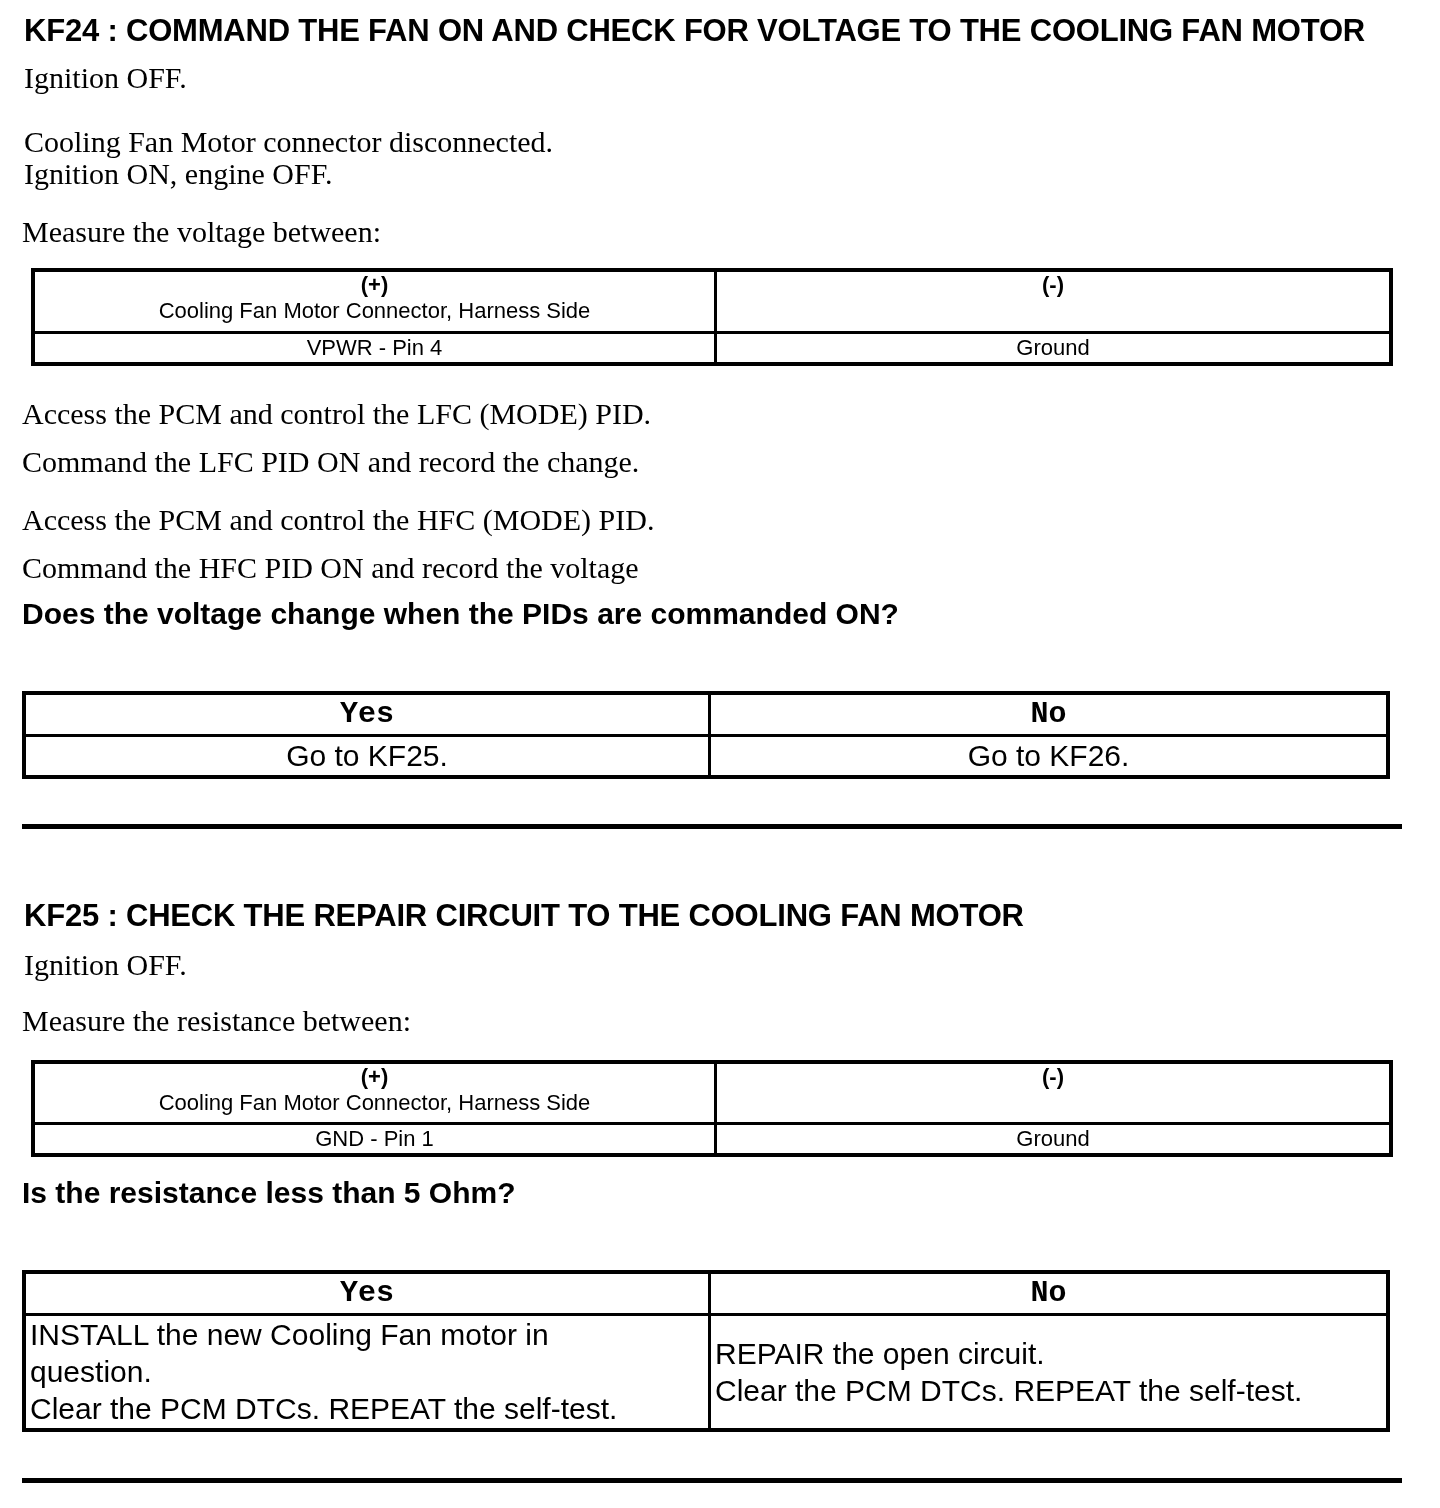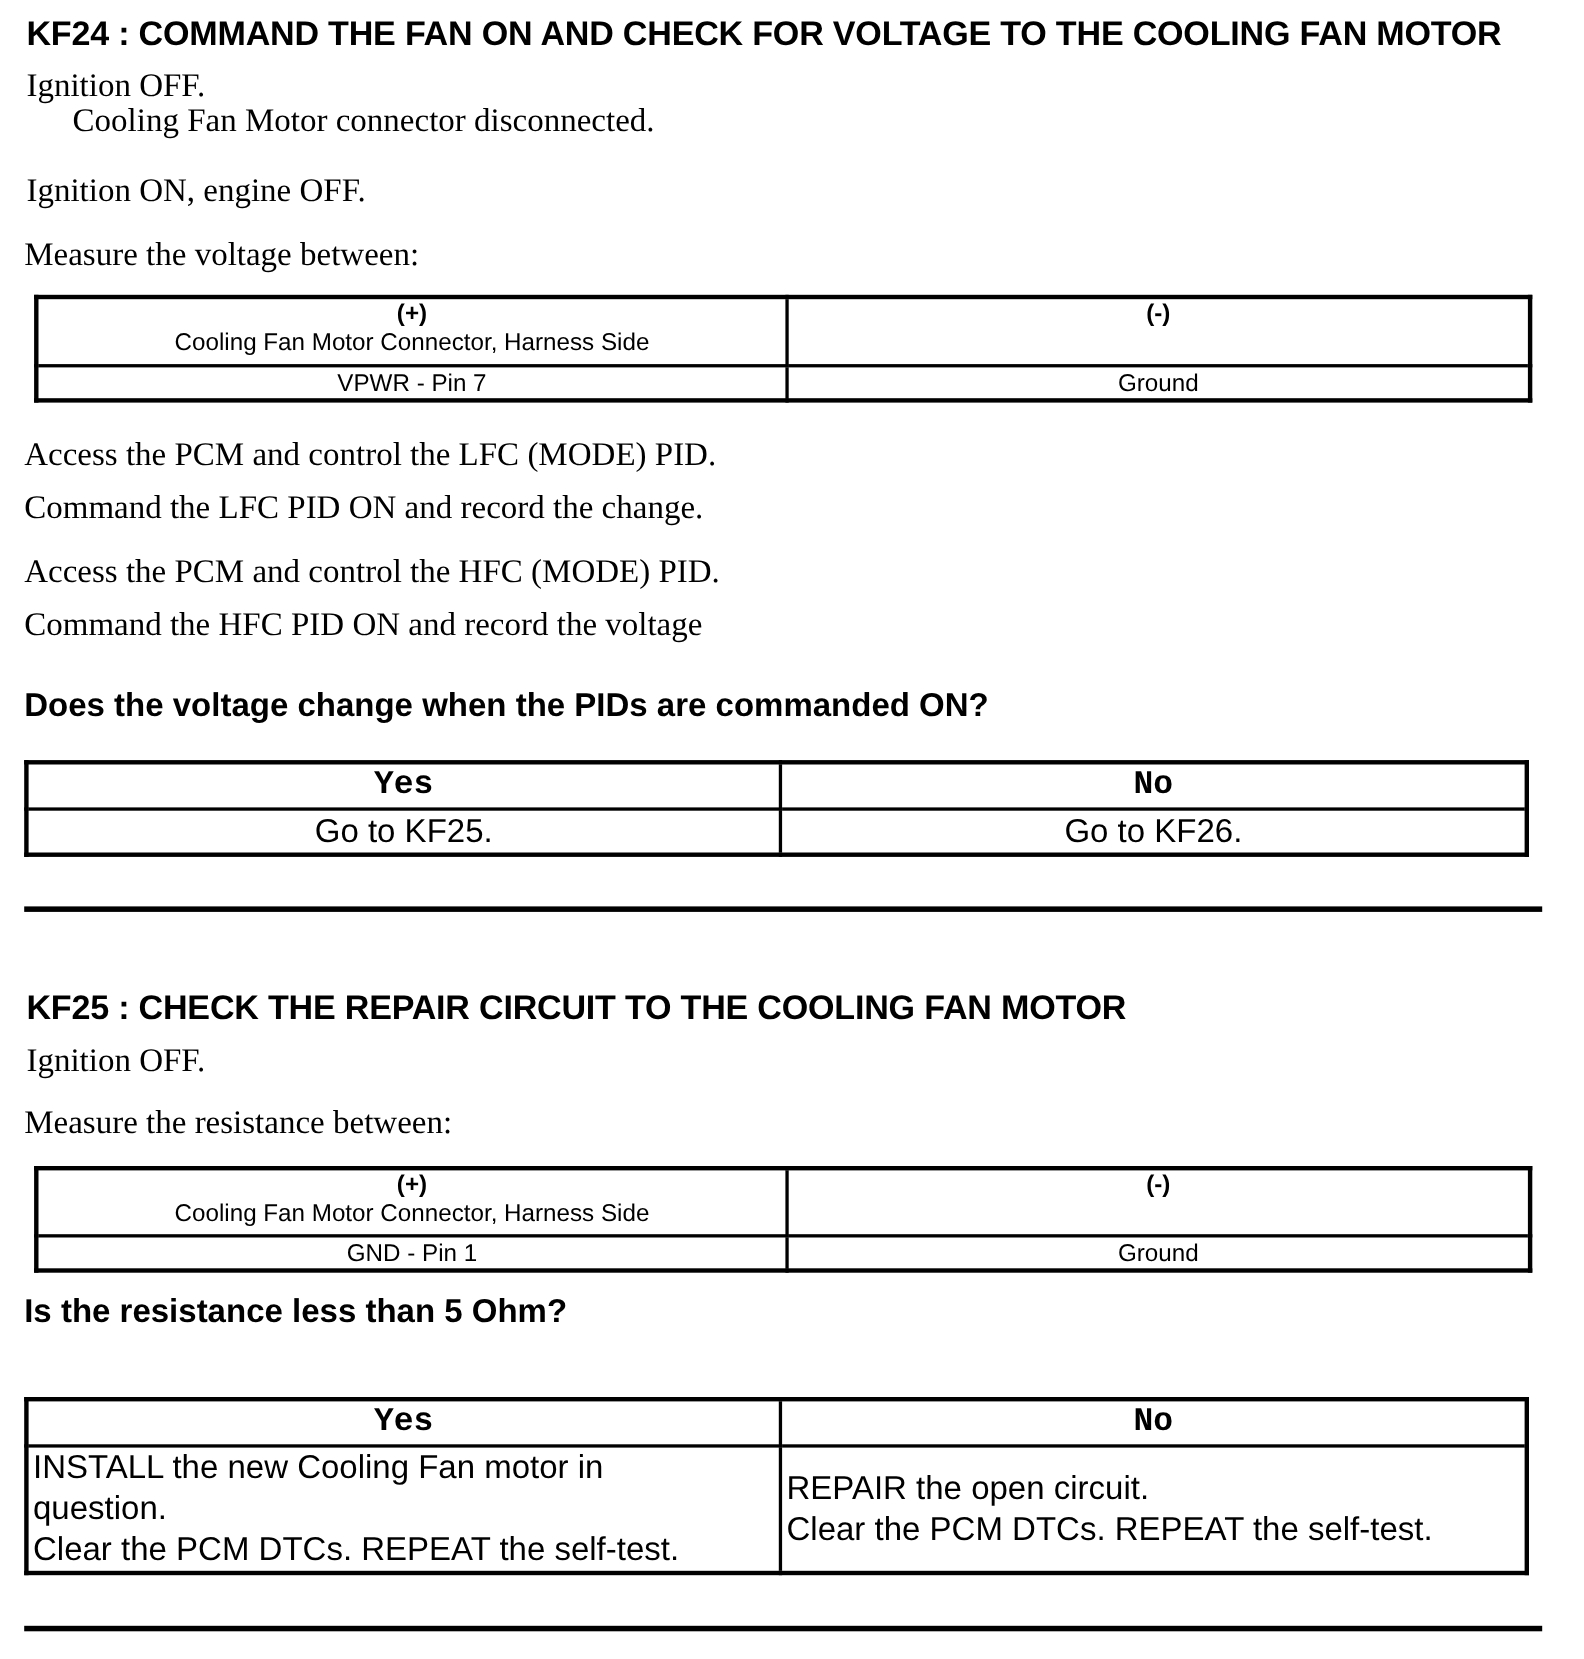--- a/index.html
+++ b/index.html
@@ -18,47 +18,47 @@
   .res td { border: 3px solid #000; text-align: center; font-size: 30px; padding: 0; line-height: 38px; }
   .res td.bold { font-weight: bold; font-family: Liberation Mono, monospace; }
   .res td.left { text-align: left; padding-left: 4px; line-height: 37px; }
   .rule { position: absolute; left: 22px; width: 1380px; height: 5px; background: #000; }
 </style>
 </head>
 <body>
 
 <div class="abs heading" style="left:24px; top:13px;">KF24 : COMMAND THE FAN ON AND CHECK FOR VOLTAGE TO THE COOLING FAN MOTOR</div>
 <div class="abs line" style="left:24px; top:61px;">Ignition OFF.</div>
-<div class="abs line" style="left:24px; top:93px;margin-left:42px;">Cooling Fan Motor connector disconnected.</div>
+<div class="abs line" style="left:24px; top:125px;">Cooling Fan Motor connector disconnected.</div>
 <div class="abs line" style="left:24px; top:157px;">Ignition ON, engine OFF.</div>
 <div class="abs line" style="left:22px; top:215px;">Measure the voltage between:</div>
 
 <table class="meas" style="left:31px; top:268px; width:1362px; height:98px;">
   <tbody>
       <tr style="height:62px;">
     <td style="width:50%;">
       <div style="font-weight:bold;">(+)</div>
       <div>Cooling Fan Motor Connector, Harness Side</div>
     </td>
     <td>
       <div style="font-weight:bold;">(-)</div>
     </td>
   </tr>
   <tr>
-    <td style="vertical-align:middle;">VPWR - Pin 7</td>
+    <td style="vertical-align:middle;">VPWR - Pin 4</td>
     <td style="vertical-align:middle;">Ground</td>
   </tr>
 </tbody>
   </table>
 
 <div class="abs line" style="left:22px; top:397px;">Access the PCM and control the  LFC (MODE) PID.</div>
 <div class="abs line" style="left:22px; top:445px;">Command the LFC  PID ON and record the change.</div>
 <div class="abs line" style="left:22px; top:503px;">Access the PCM and control the  HFC (MODE) PID.</div>
 <div class="abs line" style="left:22px; top:551px;">Command the HFC  PID ON and record the voltage</div>
-<div class="abs question" style="left:22px; top:625px;text-align:right;">Does the voltage change when the PIDs are commanded ON?</div>
+<div class="abs question" style="left:22px; top:597px;text-align:right;">Does the voltage change when the PIDs are commanded ON?</div>
 
 <table class="res" style="left:22px; top:691px; width:1368px; height:85px;">
   <tbody>
       <tr style="height:42px;">
     <td class="bold" style="width:50%;">Yes</td>
     <td class="bold">No</td>
   </tr>
   <tr>
     <td>Go to KF25.</td>
     <td>Go to KF26.</td>

